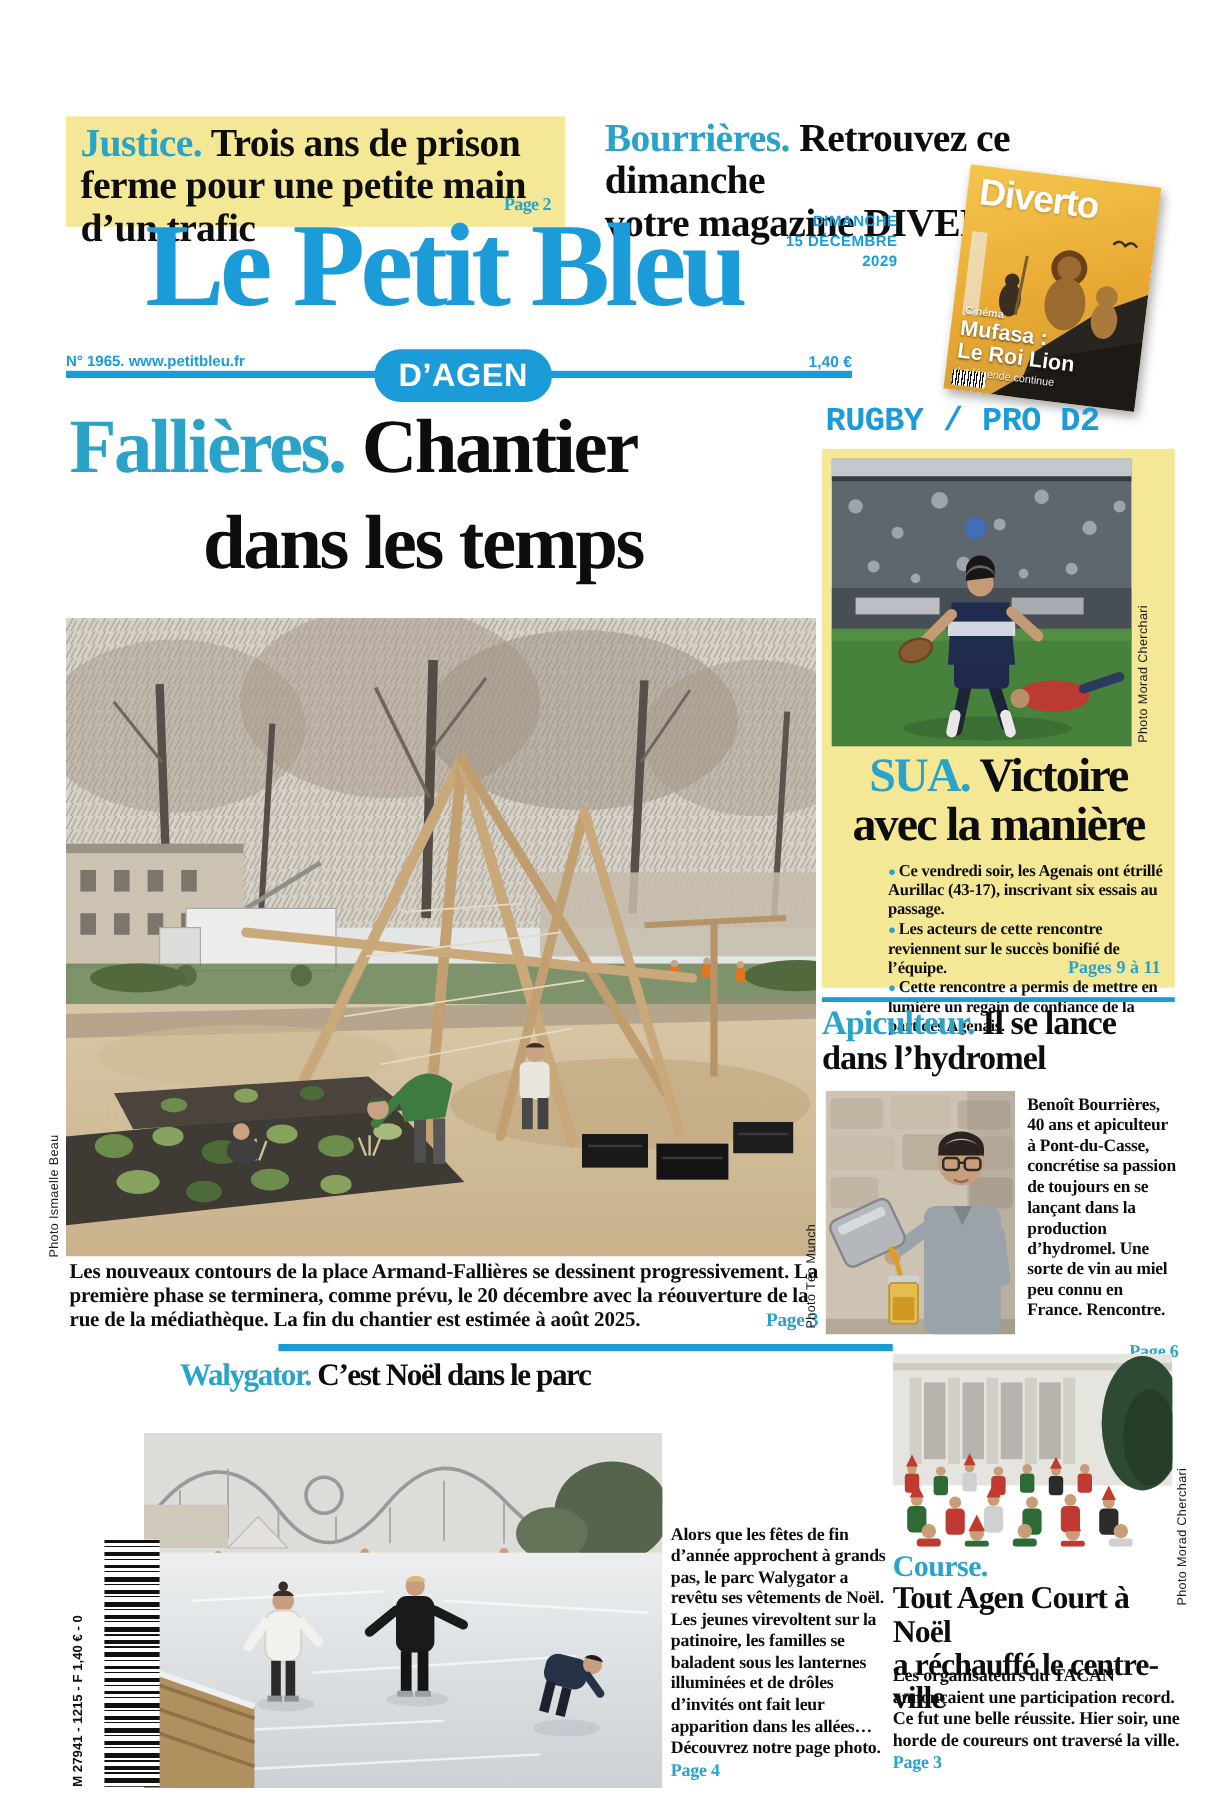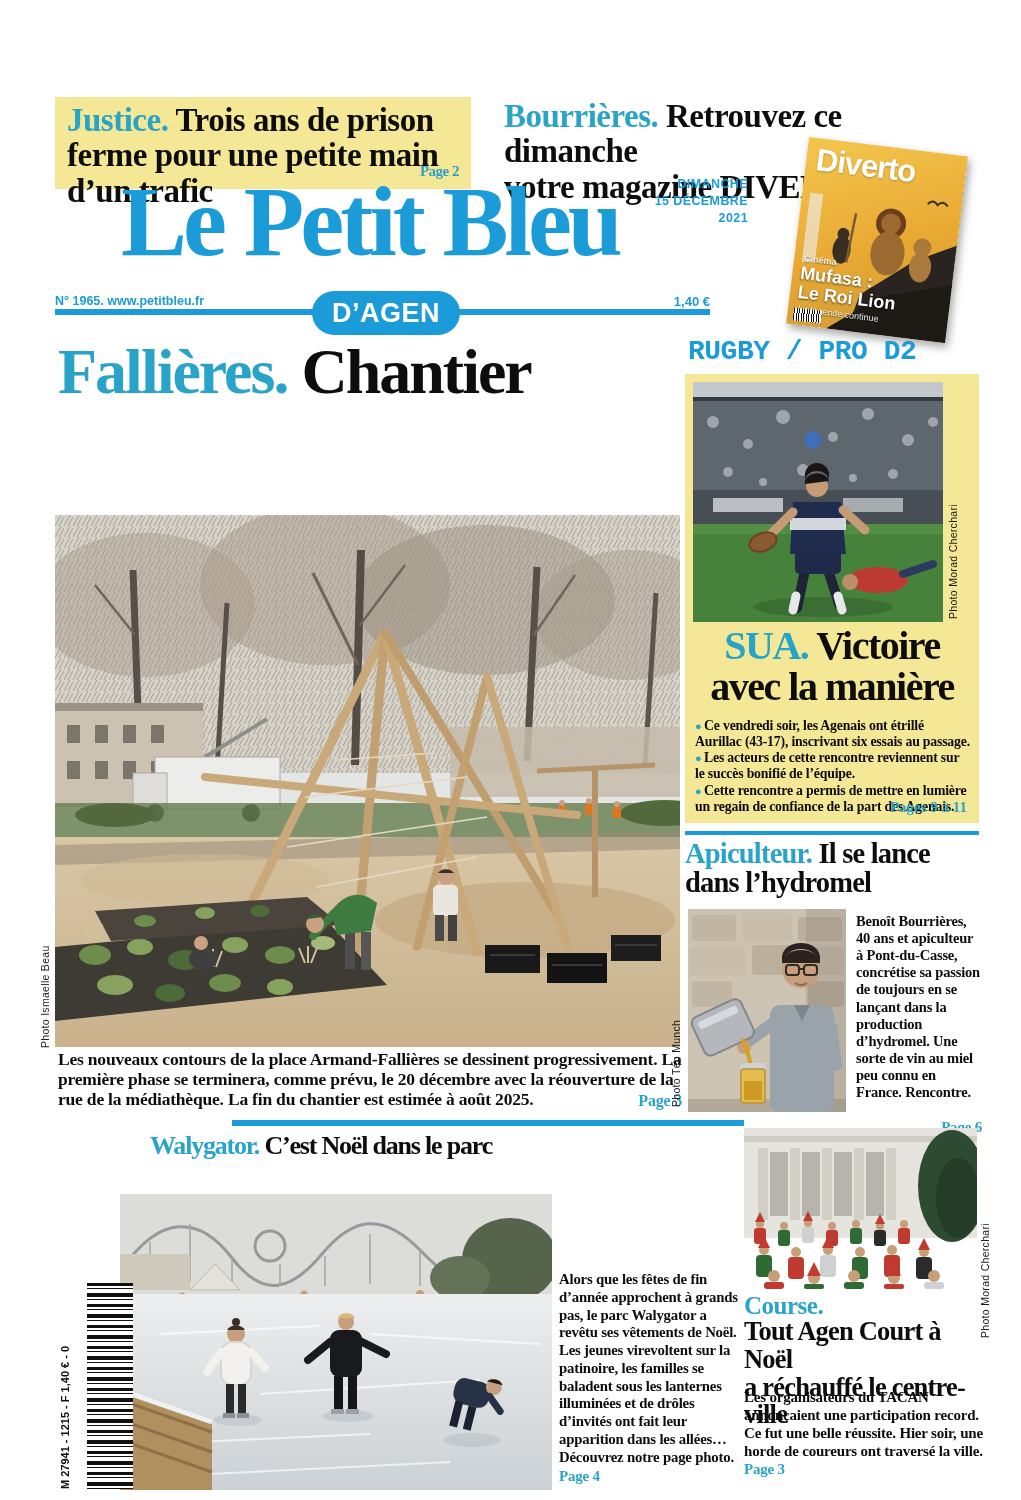--- a/index.html
+++ b/index.html
@@ -72,21 +72,21 @@
 
   
   .rugby-title{position:absolute;left:688px;top:336px;font-family:Liberation Mono, monospace;
     font-weight:bold;font-size:28px;color:var(--brand);letter-spacing:-.5px;text-align:center;}
   .rugby-box{position:absolute;left:685px;top:374px;width:294px;height:449px;background:var(--yellow);}
   .rugby-photo{position:absolute;left:8px;top:8px;width:250px;height:240px;}
   .sua-head{position:absolute;left:0;top:252px;width:100%;text-align:center;font-weight:bold;
     font-size:40px;line-height:1.02;letter-spacing:-1.5px;}
   .sua-bullets{position:absolute;left:10px;top:344px;width:276px;list-style:none;
     font-weight:bold;font-size:13.8px;line-height:1.17;letter-spacing:-.2px;}
-  .sua-bullets li{padding-left:0;}
+  .sua-bullets li{padding-left:0;margin-left:45px;}
   .sua-bullets li::before{content:"● ";color:var(--kicker);font-size:11px;}
   .sua-pages{position:absolute;right:12px;bottom:7px;font-size:15px;}
 
   
   .api-rule{position:absolute;left:685px;top:831px;width:294px;height:4px;background:var(--brand);}
   .api-head{position:absolute;left:685px;top:839px;width:300px;font-weight:bold;
     font-size:28.5px;line-height:1.03;letter-spacing:-.8px;}
   .api-photo{position:absolute;left:688px;top:909px;width:158px;height:203px;}
   .api-body{position:absolute;left:856px;top:913px;width:126px;font-weight:bold;
     font-size:14.5px;line-height:1.18;letter-spacing:-.2px;}
@@ -132,21 +132,21 @@
 
   <div class="tv-block">
     <span class="kicker">Bourrières.</span>
     <span>Retrouvez ce dimanche</span><br>
     <span>votre magazine DIVERTO</span>
   </div>
 
   <div class="date-block">
     <div>DIMANCHE</div>
     <div>15 DÉCEMBRE</div>
-    <div>2021</div>
+    <div>2029</div>
   </div>
   <div class="mast-title">Le Petit Bleu</div>
   <div class="mast-issue">N° 1965. www.petitbleu.fr</div>
   <div class="mast-price">1,40 €</div>
   <div class="mast-bar"></div>
   <div class="mast-pill">D’AGEN</div>
 
   <div class="diverto">
     <svg width="160" height="188" viewBox="0 0 160 188">
       <rect x="8" y="55" width="13" height="70" fill="#ece6d4" opacity=".75"></rect>
@@ -168,20 +168,21 @@
       <span>Mufasa :</span><br>
       <span>Le Roi Lion</span>
     </div>
     <div class="dv-tag">La légende continue</div>
     <div class="dv-barcode"></div>
   </div>
 
   <div class="lead-h1">
     <span class="kicker">Fallières.</span><span> Chantier</span>
   </div>
+  <div class="lead-h2">dans les temps</div>
 
   <svg class="lead-photo" viewBox="0 0 625 532">
     <defs>
       <linearGradient id="sand" x1="0" y1="0" x2="0" y2="1">
         <stop offset="0" stop-color="#d8c6a6"></stop>
           <stop offset="1" stop-color="#c9b28c"></stop>
       </linearGradient>
       <pattern id="twigs" width="9" height="11" patternUnits="userSpaceOnUse">
         <path d="M0,11 L6,0 M4,11 L9,2" stroke="#7d7468" stroke-width="1" opacity=".55" fill="none"></path>
       </pattern>

